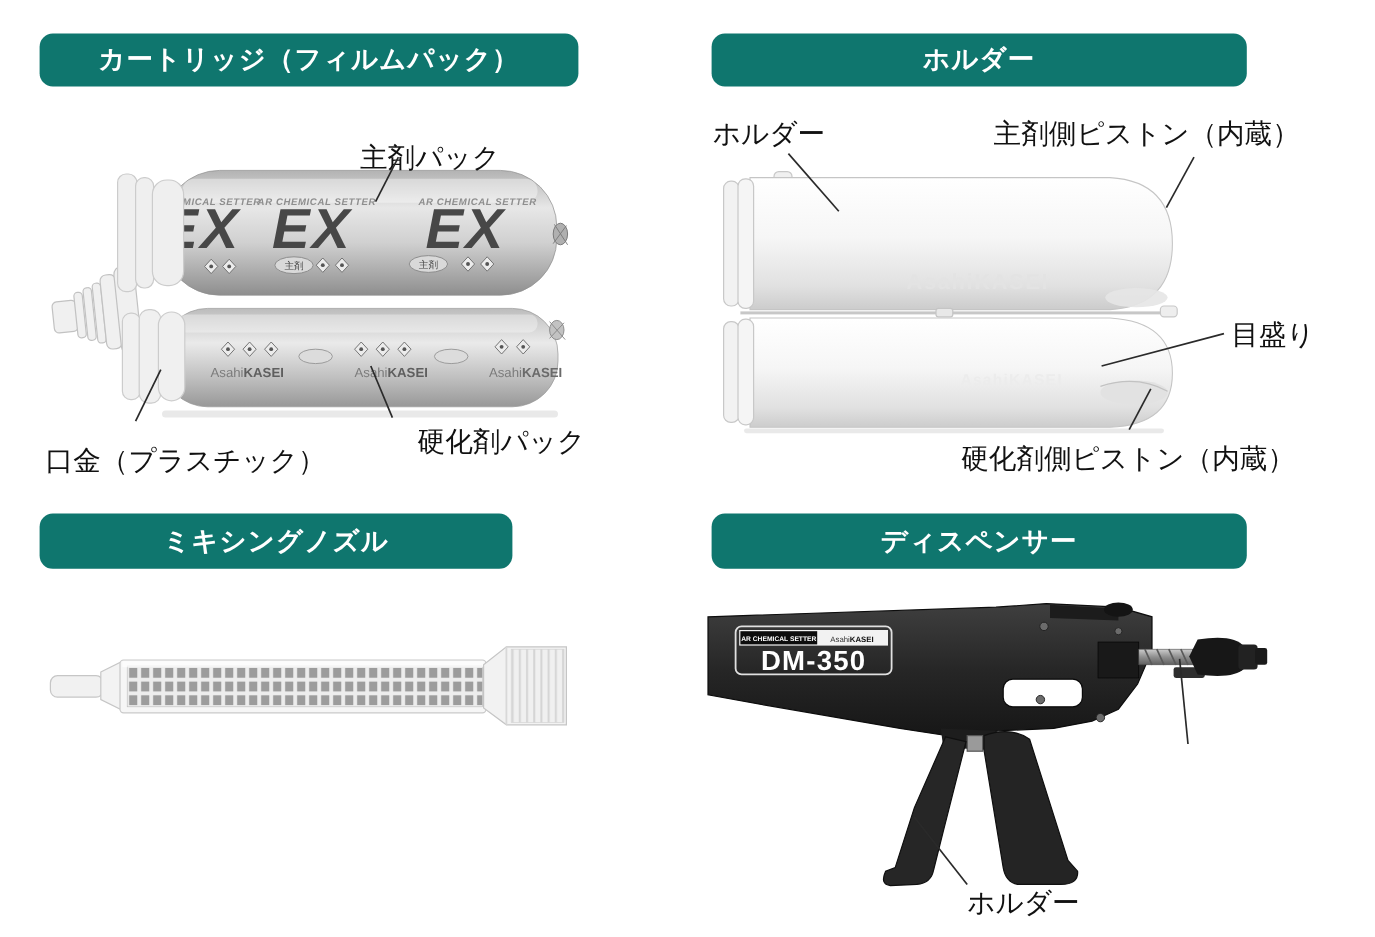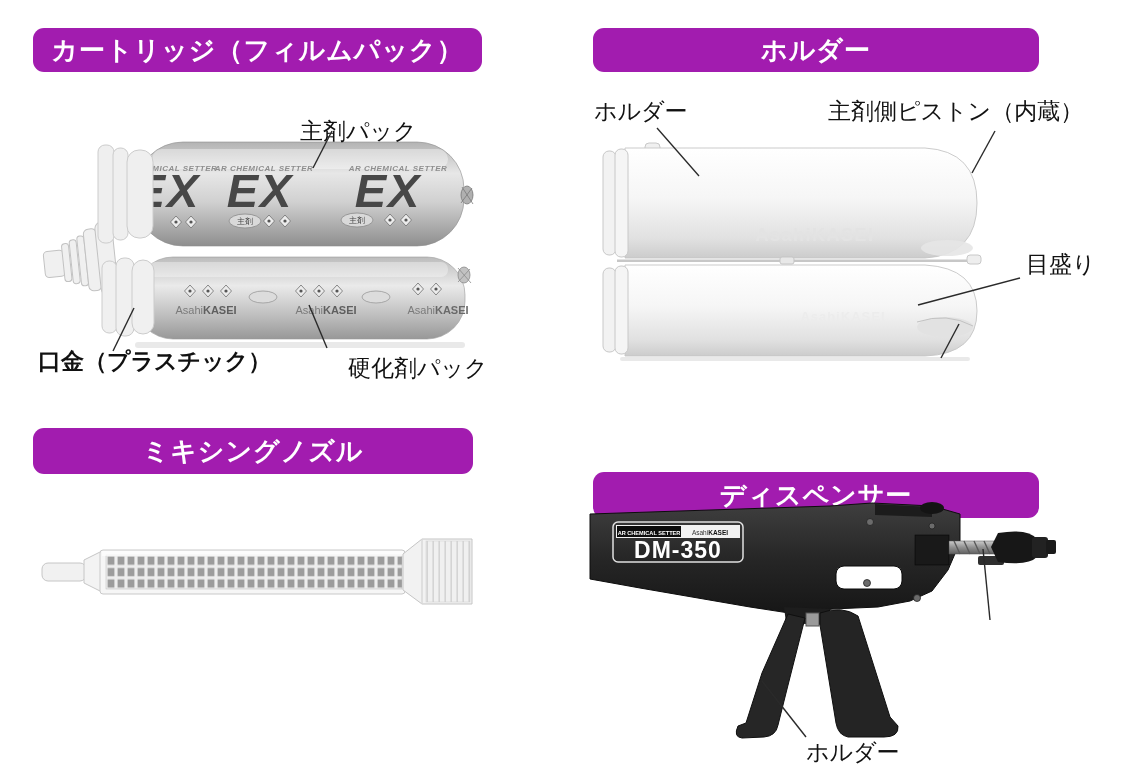--- a/index.html
+++ b/index.html
@@ -1,33 +1,33 @@
 <!DOCTYPE html>
 <html><head>
 <meta charset="utf-8">
 <style>
   html,body{margin:0;padding:0;background:#ffffff;}
   .stage{position:relative;width:1146px;height:781px;background:#fff;overflow:hidden;
          font-family:"Liberation Sans",sans-serif;}
-  .section-header{position:absolute;background:#a21caf;color:#fff;border-radius:11px;
+  .section-header{position:absolute;background:#0f766e;color:#fff;border-radius:11px;
     display:flex;align-items:center;justify-content:center;
-    font-weight:bold;font-size:26px;letter-spacing:1px;white-space:nowrap;}
+    font-weight:bold;font-size:22px;letter-spacing:1px;white-space:nowrap;}
   .callout{position:absolute;font-size:23px;color:#111;white-space:nowrap;line-height:1.1;}
   .photo{position:absolute;}
   .overlay{position:absolute;left:0;top:0;pointer-events:none;}
 </style>
 </head>
 <body>
 
 <div class="stage">
 
   <div class="section-header" style="left:33px;top:28px;width:449px;height:44px;">カートリッジ（フィルムパック）</div>
   <div class="section-header" style="left:593px;top:28px;width:446px;height:44px;">ホルダー</div>
-  <div class="section-header" style="left:33px;top:428px;width:440px;height:46px;">ミキシングノズル</div>
-  <div class="section-header" style="left:593px;top:428px;width:446px;height:46px;margin-top:44px;">ディスペンサー</div>
+  <div class="section-header" style="left:33px;top:428px;width:394px;height:46px;">ミキシングノズル</div>
+  <div class="section-header" style="left:593px;top:428px;width:446px;height:46px;">ディスペンサー</div>
 
   <svg class="photo" style="left:40px;top:125px;" width="440" height="225" viewBox="0 0 440 225">
     <defs>
       <linearGradient id="foilTop" x1="0" y1="0" x2="0" y2="1">
         <stop offset="0" stop-color="#b3b3b3"></stop>
           <stop offset="0.3" stop-color="#e7e7e7"></stop>
         <stop offset="0.58" stop-color="#d0d0d0"></stop>
           <stop offset="1" stop-color="#8e8e8e"></stop>
       </linearGradient>
       <linearGradient id="foilBot" x1="0" y1="0" x2="0" y2="1">
@@ -225,26 +225,27 @@
         <rect x="36" y="30" width="124" height="13" fill="#f2f2f2"></rect>
         <rect x="37" y="31" width="64" height="11" fill="#0d0d0d"></rect>
         <text x="69" y="39.5" text-anchor="middle" font-size="5.6" font-weight="bold" fill="#ffffff">AR CHEMICAL SETTER</text>
         <text x="130" y="40" text-anchor="middle" font-size="6.5"><tspan fill="#333">Asahi</tspan><tspan fill="#111" font-weight="bold">KASEI</tspan></text>
         <text x="98" y="63" text-anchor="middle" font-size="23" font-weight="bold" fill="#ffffff" letter-spacing="1">DM-350</text>
       </g>
     </g>
   </svg>
 
   <div class="callout" style="left:300px;top:100px;margin-top:19px;">主剤パック</div>
-  <div class="callout" style="left:38px;top:349px;font-weight:bold;">口金（プラスチック）</div>
+  <div class="callout" style="left:38px;top:372px;">口金（プラスチック）</div>
   <div class="callout" style="left:312px;top:356px;margin-left:36px;">硬化剤パック</div>
 
   <div class="callout" style="left:594px;top:99px;">ホルダー</div>
   <div class="callout" style="left:828px;top:99px;">主剤側ピストン（内蔵）</div>
-  <div class="callout" style="left:1026px;top:252px;">目盛り</div>
+  <div class="callout" style="left:1026px;top:267px;">目盛り</div>
+  <div class="callout" style="left:801px;top:370px;">硬化剤側ピストン（内蔵）</div>
 
   <div class="callout" style="left:806px;top:740px;">ホルダー</div>
 
   <svg class="overlay" width="1146" height="781" viewBox="0 0 1146 781" stroke="#2a2a2a" stroke-width="1.4">
     <line x1="332" y1="131" x2="313" y2="168"></line>
     <line x1="113" y1="351" x2="134" y2="308"></line>
     <line x1="327" y1="348" x2="309" y2="305"></line>
     <line x1="657" y1="128" x2="699" y2="176"></line>
     <line x1="995" y1="131" x2="972" y2="173"></line>
     <line x1="1020" y1="278" x2="918" y2="305"></line>

